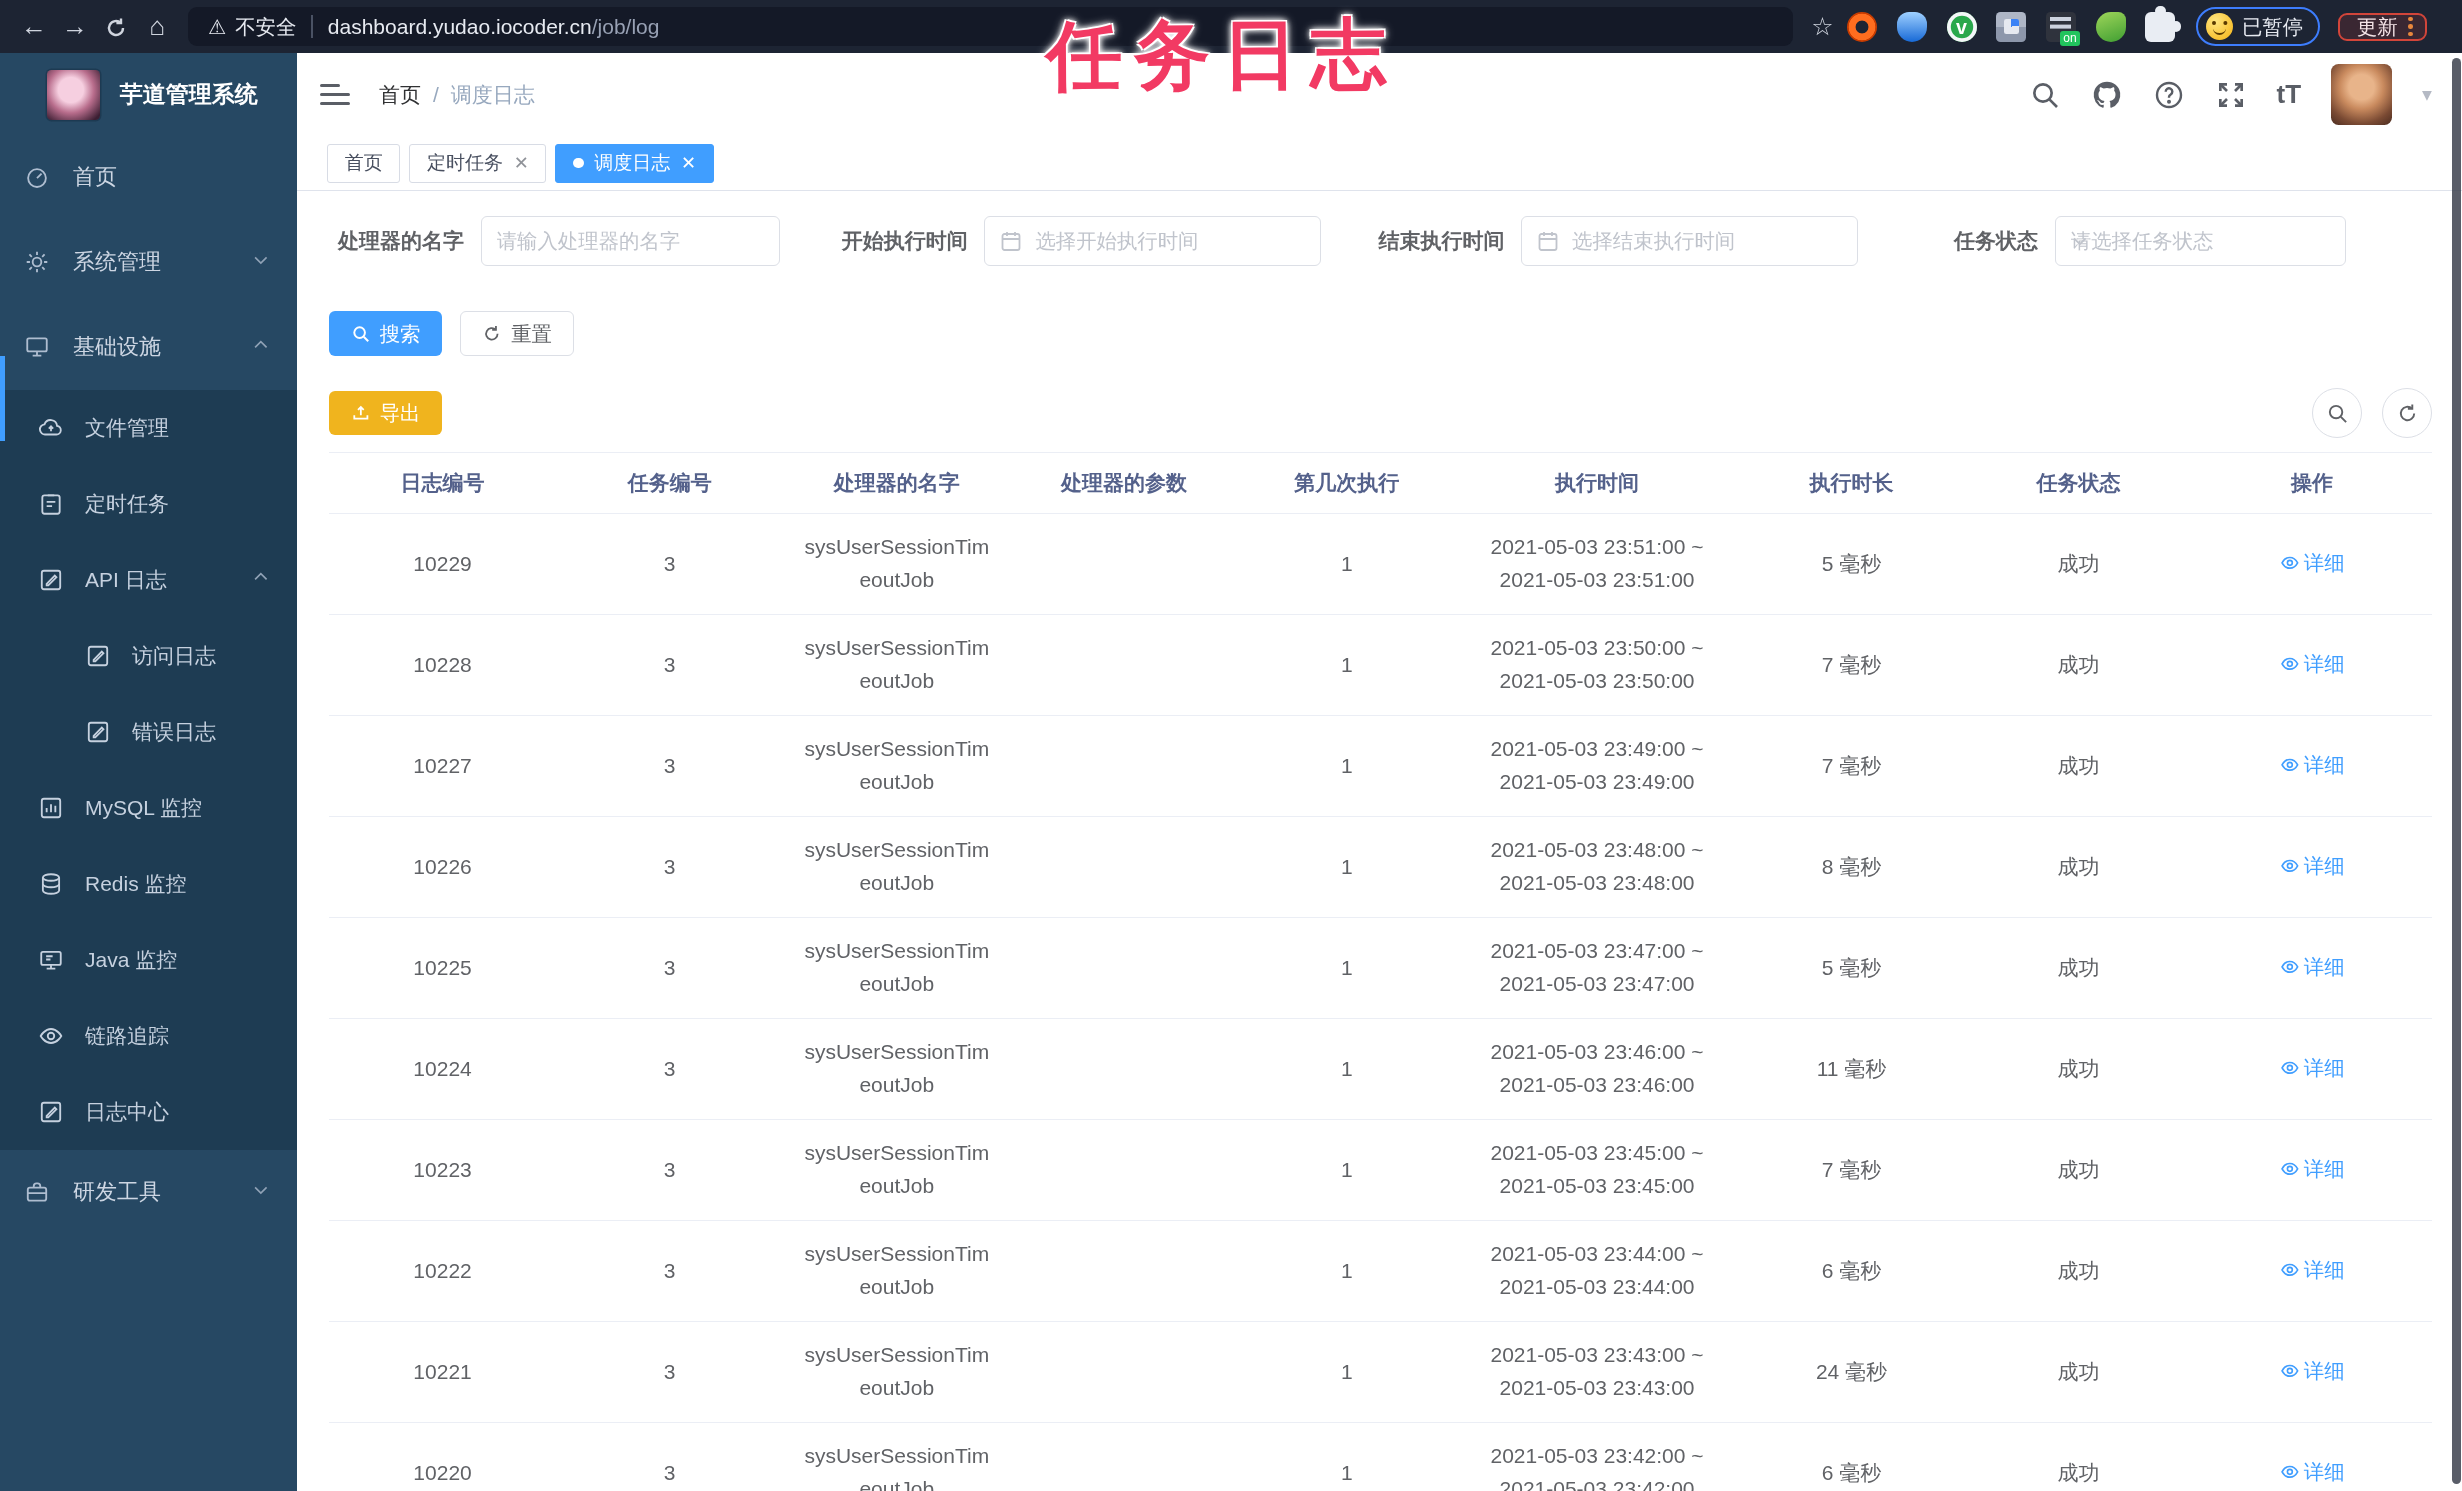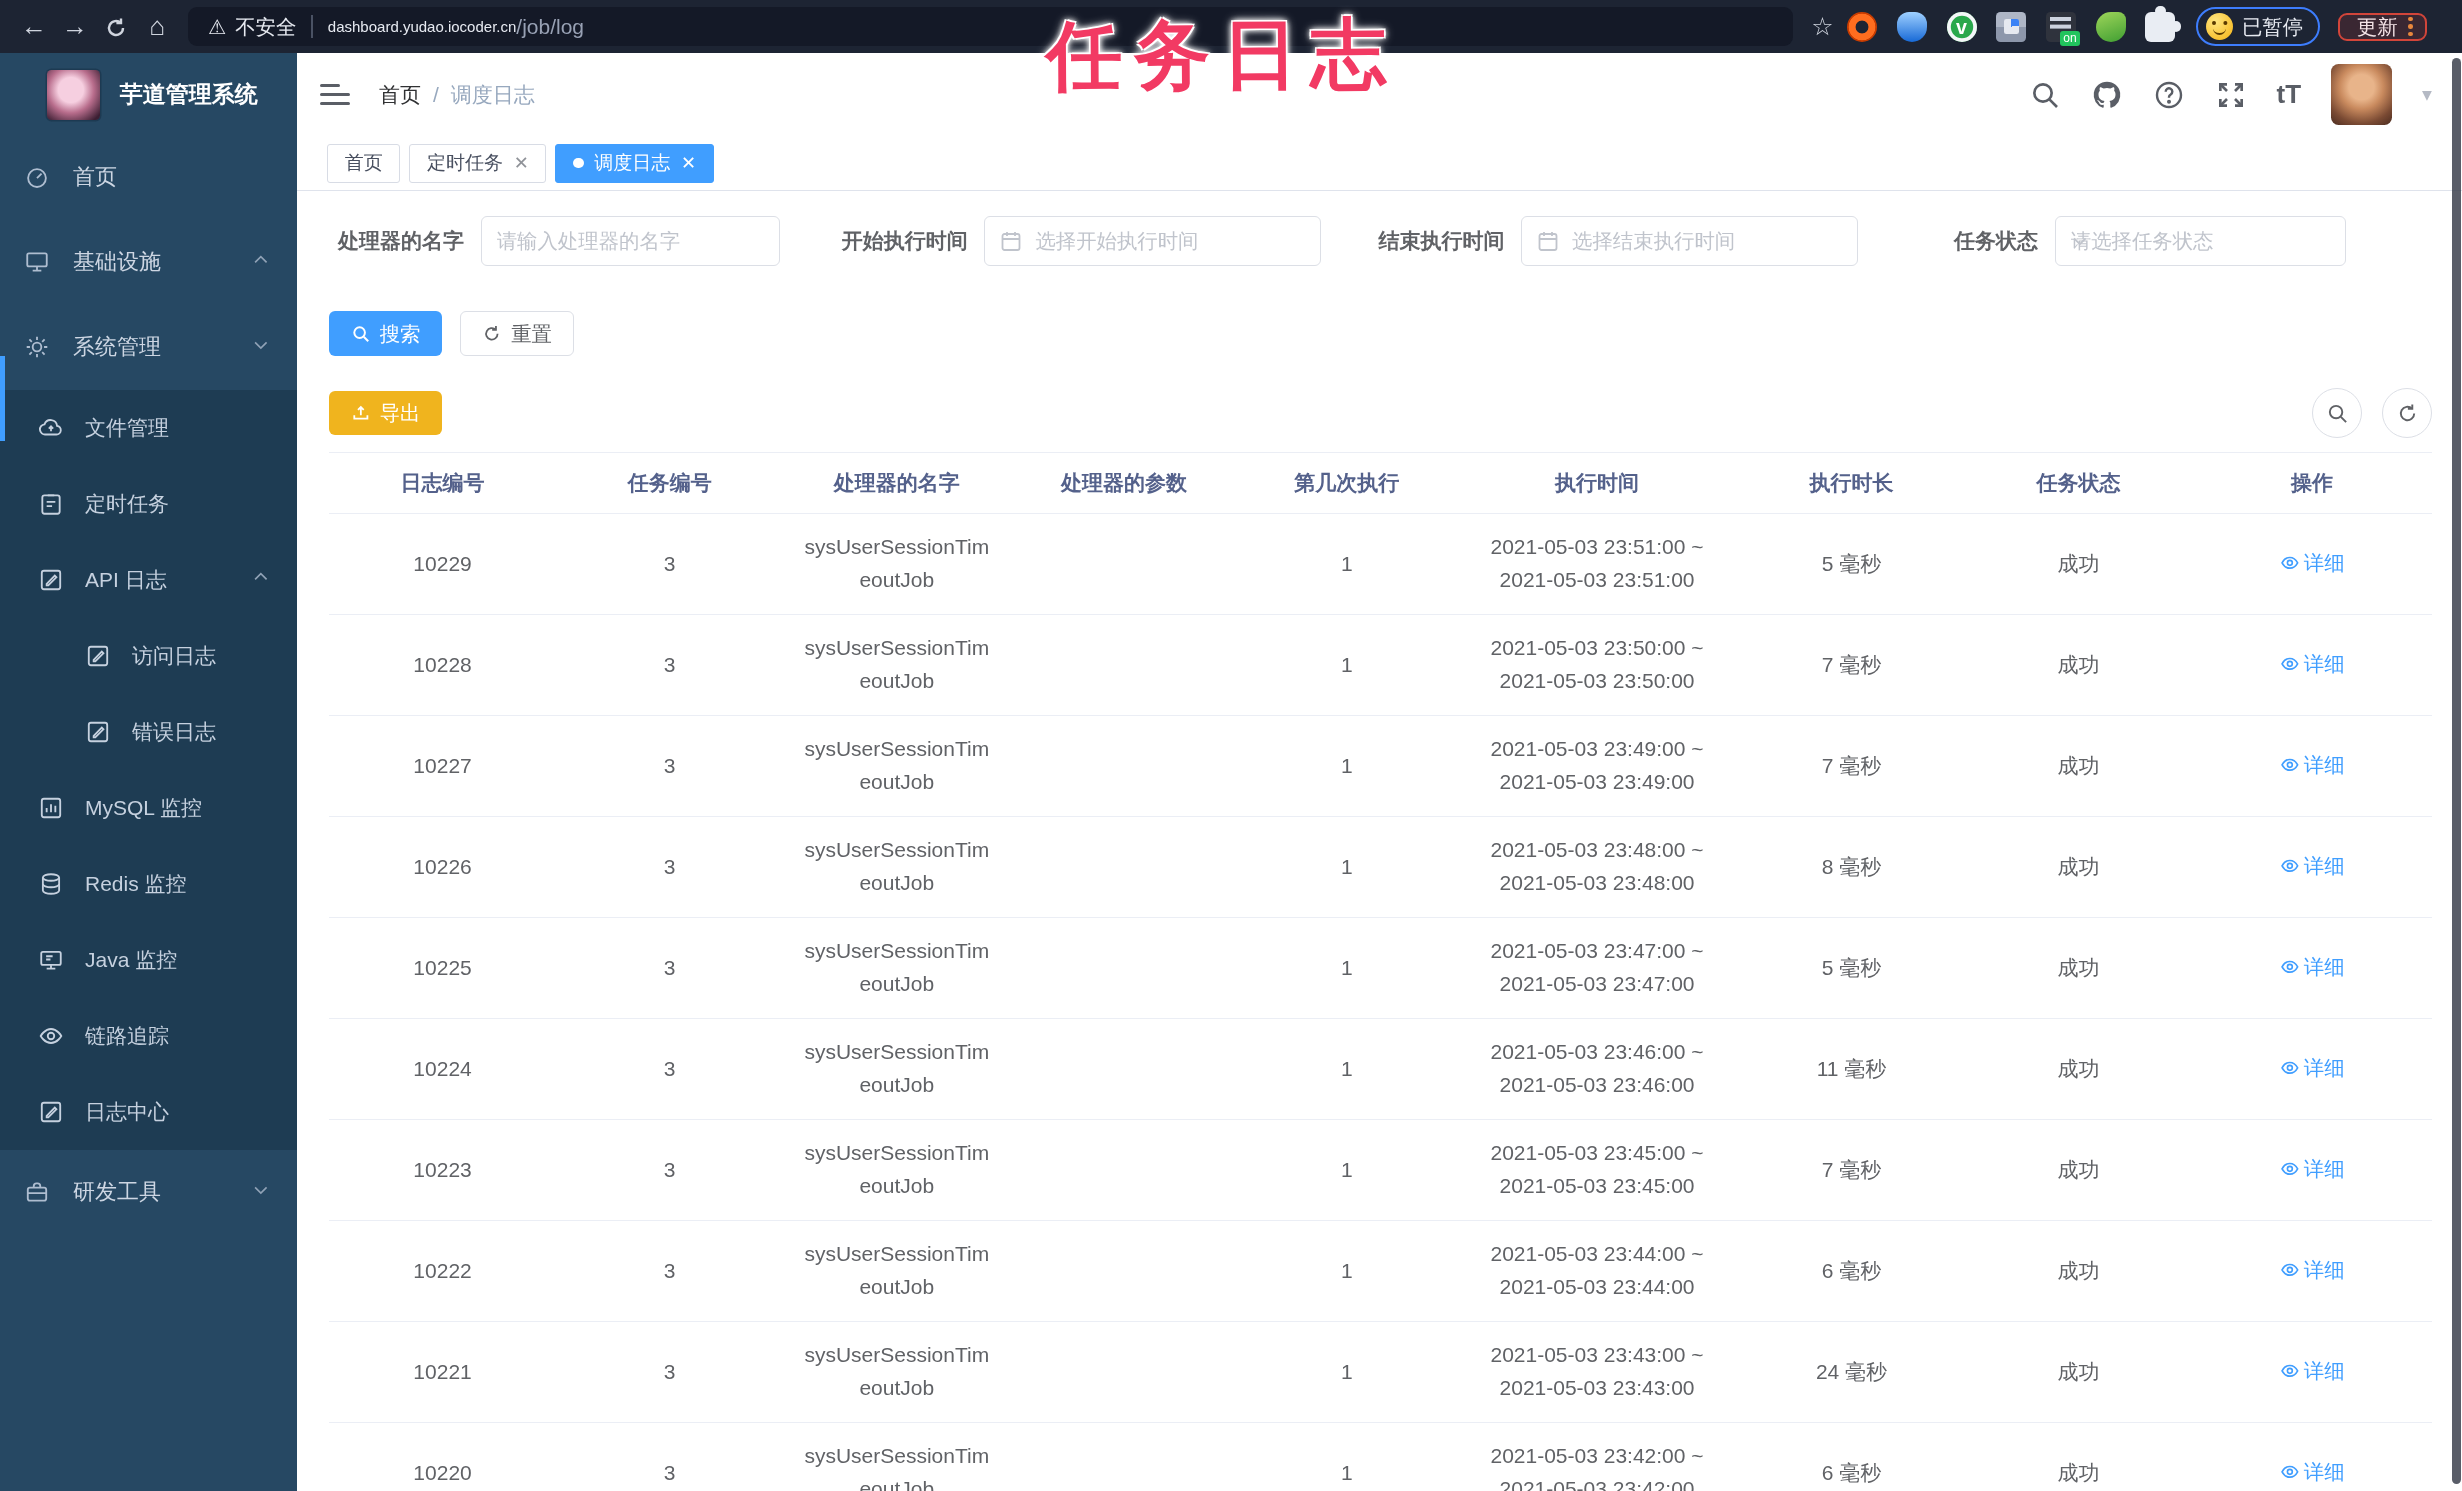--- a/index.html
+++ b/index.html
@@ -8,21 +8,21 @@
   #screen { position:relative; width:2462px; height:1491px; overflow:hidden; background:#fff; }
 
   
   .browser-bar { position:relative; height:53px; background:#1d2433; display:flex; align-items:center; padding:0 13.6px; z-index:5; }
   .nav-ico { width:41px; text-align:center; font-size:26px; color:#cfd4de; flex:none; }
   .nav-ico svg { vertical-align:middle; }
   .url-pill { flex:1; max-width:1605px; height:39px; margin-left:10.6px; background:#141927; border-radius:9px; display:flex; align-items:center; padding:0 19.7px; color:#e7eaf1; }
   .warn-ico { font-size:20.4px; color:#e7eaf1; margin-right:9px; }
   .sec-label { font-size:20.4px; color:#e7eaf1; }
   .url-div { width:1.5px; height:23px; background:#4a5264; margin:0 15px; }
-  .url-host { font-size:15px; color:#e7eaf1; }
+  .url-host { font-size:21px; color:#e7eaf1; }
   .url-path { font-size:21px; color:#98a1b4; }
   .star { font-size:25px; color:#cfd4de; margin:0 13.6px 0 18px; }
   .exts { display:flex; align-items:center; gap:19.7px; }
   .ext { width:30px; height:30px; flex:none; position:relative; border-radius:6.8px; }
   .ext-ring { background:radial-gradient(circle at 50% 50%, #1d2433 0 6px, #ff6d1f 6.8px 13px, #c93c00 13.6px); border-radius:50%; }
   .ext-drop { background:linear-gradient(180deg,#9fd0ff,#1769d6); border-radius:40% 40% 50% 50%; }
   .ext-green { background:#2aa84c; border-radius:50%; color:#fff; font-size:19.7px; font-weight:bold; text-align:center; line-height:30px; box-shadow:0 0 0 3.8px #f4f6f8 inset; }
   .ext-grid { background:linear-gradient(180deg,#aeb6c6 50%, #8d97ab 50%); border-radius:4.5px; }
   .ext-grid::after { content:""; position:absolute; left:7.6px; top:7.6px; width:15px; height:15px; background:
      conic-gradient(#3b82f6 0 25%, #e6e9f0 0 50%, #e6e9f0 0 75%, #e6e9f0 0); border-radius:2.3px; }
@@ -188,39 +188,39 @@
               <svg viewBox="0 0 24 24" fill="none" stroke="currentColor" stroke-width="1.7">
                 <circle cx="12" cy="13" r="8.2"></circle>
                 <path d="M12 13l4.2-4.2"></path>
               </svg>
             </span>
           <span class="m-label">首页</span>
         </li>
         <li class="m-item">
           <span class="mi">
               <svg viewBox="0 0 24 24" fill="none" stroke="currentColor" stroke-width="1.7">
+                <circle cx="12" cy="12" r="4"></circle>
+                <path d="M12 2.5v3M12 18.5v3M2.5 12h3M18.5 12h3M5 5l2.2 2.2M16.8 16.8L19 19M19 5l-2.2 2.2M7.2 16.8L5 19"></path>
+              </svg>
+            </span>
+          <span class="m-label">系统管理</span>
+          <span class="chev"><svg width="19.7" height="19.7" viewBox="0 0 24 24" fill="none" stroke="currentColor" stroke-width="2">
+                <path d="M5 9l7 7 7-7"></path>
+              </svg></span>
+        </li>
+        <li class="m-item">
+          <span class="mi">
+              <svg viewBox="0 0 24 24" fill="none" stroke="currentColor" stroke-width="1.7">
                 <rect x="3" y="4" width="18" height="12" rx="1.5"></rect>
                 <path d="M12 16v4M8 20h8"></path>
               </svg>
             </span>
           <span class="m-label">基础设施</span>
           <span class="chev"><svg width="19.7" height="19.7" viewBox="0 0 24 24" fill="none" stroke="currentColor" stroke-width="2">
                 <path d="M5 15l7-7 7 7"></path>
-              </svg></span>
-        </li>
-        <li class="m-item">
-          <span class="mi">
-              <svg viewBox="0 0 24 24" fill="none" stroke="currentColor" stroke-width="1.7">
-                <circle cx="12" cy="12" r="4"></circle>
-                <path d="M12 2.5v3M12 18.5v3M2.5 12h3M18.5 12h3M5 5l2.2 2.2M16.8 16.8L19 19M19 5l-2.2 2.2M7.2 16.8L5 19"></path>
-              </svg>
-            </span>
-          <span class="m-label">系统管理</span>
-          <span class="chev"><svg width="19.7" height="19.7" viewBox="0 0 24 24" fill="none" stroke="currentColor" stroke-width="2">
-                <path d="M5 9l7 7 7-7"></path>
               </svg></span>
         </li>
       </ul>
       <div class="submenu-block">
         <ul class="menu">
           <li class="s-item">
             <span class="mi">
                 <svg viewBox="0 0 24 24" fill="none" stroke="currentColor" stroke-width="1.7">
                   <path d="M7 18h10a4 4 0 0 0 .6-7.96A6 6 0 0 0 6 8.6 3.8 3.8 0 0 0 7 18z"></path>
                   <path d="M12 15v-4M10 12.5l2-2 2 2"></path>

